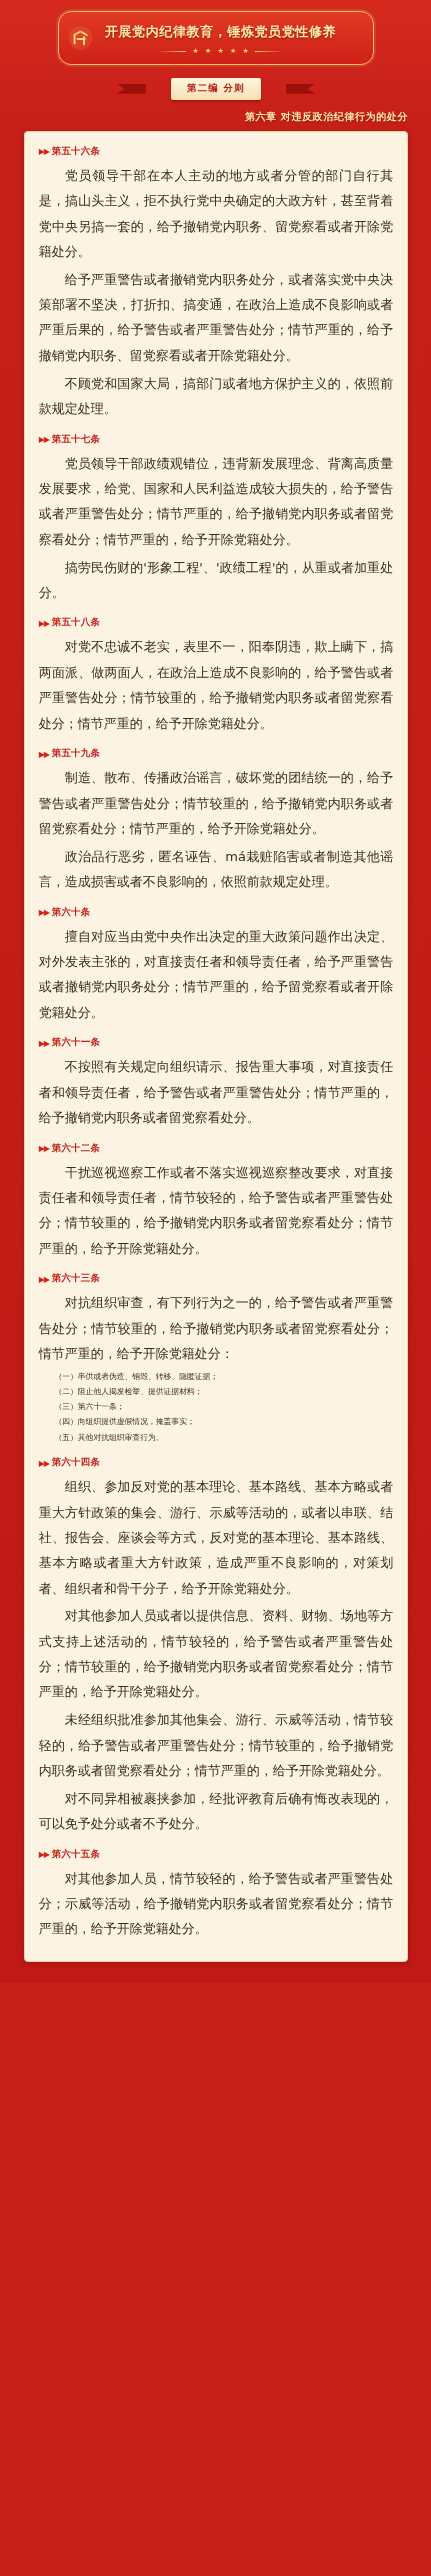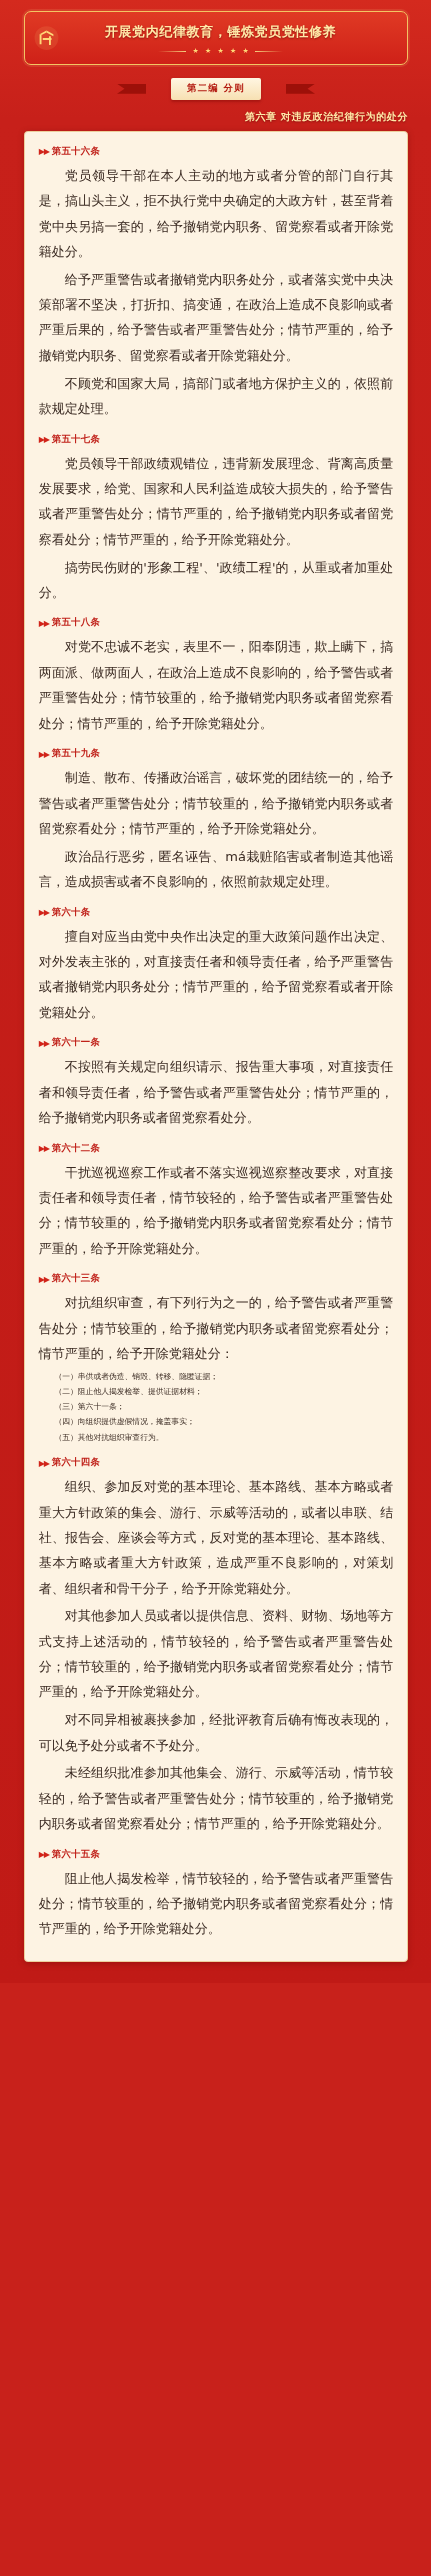--- a/index.html
+++ b/index.html
@@ -16,25 +16,25 @@
     padding-bottom: 15px;
   }
 
   
   .banner {
     position: relative;
     padding: 11.3px 0 6.3px 0;
     text-align: center;
   }
   .banner-inner {
-    width: 384px;
+    width: 316px;
     margin: 0 auto;
     background: linear-gradient(180deg,#e03a24 0%, #cf2118 100%);
     border: 1.3px solid #f3c463;
-    border-radius: 7px;
+    border-radius: 13px;
     padding: 10px 25px 8.8px 34px;
     position: relative;
     box-shadow: 0 0 0 1.9px rgba(255,220,150,0.12);
   }
   .banner-title {
     color: #ffe9a8;
     font-size: 13px;
     font-weight: bold;
     letter-spacing: 0.6px;
     line-height: 1.5;
@@ -270,28 +270,28 @@
           <p class="item">（四）向组织提供虚假情况，掩盖事实；</p>
           <p class="item">（五）其他对抗组织审查行为。</p>
         </div>
         <div class="article">
           <div class="art-head">
             <span class="arrows">▶▶</span>
             <span class="art-title">第六十四条</span>
           </div>
           <p class="para">组织、参加反对党的基本理论、基本路线、基本方略或者重大方针政策的集会、游行、示威等活动的，或者以串联、结社、报告会、座谈会等方式，反对党的基本理论、基本路线、基本方略或者重大方针政策，造成严重不良影响的，对策划者、组织者和骨干分子，给予开除党籍处分。</p>
           <p class="para">对其他参加人员或者以提供信息、资料、财物、场地等方式支持上述活动的，情节较轻的，给予警告或者严重警告处分；情节较重的，给予撤销党内职务或者留党察看处分；情节严重的，给予开除党籍处分。</p>
+          <p class="para">未经组织批准参加其他集会、游行、示威等活动，情节较轻的，给予警告或者严重警告处分；情节较重的，给予撤销党内职务或者留党察看处分；情节严重的，给予开除党籍处分。</p>
           <p class="para">对不同异相被裹挟参加，经批评教育后确有悔改表现的，可以免予处分或者不予处分。</p>
-          <p class="para">未经组织批准参加其他集会、游行、示威等活动，情节较轻的，给予警告或者严重警告处分；情节较重的，给予撤销党内职务或者留党察看处分；情节严重的，给予开除党籍处分。</p>
         </div>
         <div class="article">
           <div class="art-head">
             <span class="arrows">▶▶</span>
             <span class="art-title">第六十五条</span>
           </div>
-          <p class="para">阻止他人揭发检举，情节较轻的，给予警告或者严重警告处分；情节较重的，给予撤销党内职务或者留党察看处分；情节严重的，给予开除党籍处分。</p>
+          <p class="para">对其他参加人员，情节较轻的，给予警告或者严重警告处分；示威等活动，给予撤销党内职务或者留党察看处分；情节严重的，给予开除党籍处分。</p>
         </div>
       </div>
   </div>
 
   <div class="footer-space"></div>
 </div>
 
 
 </body></html>

